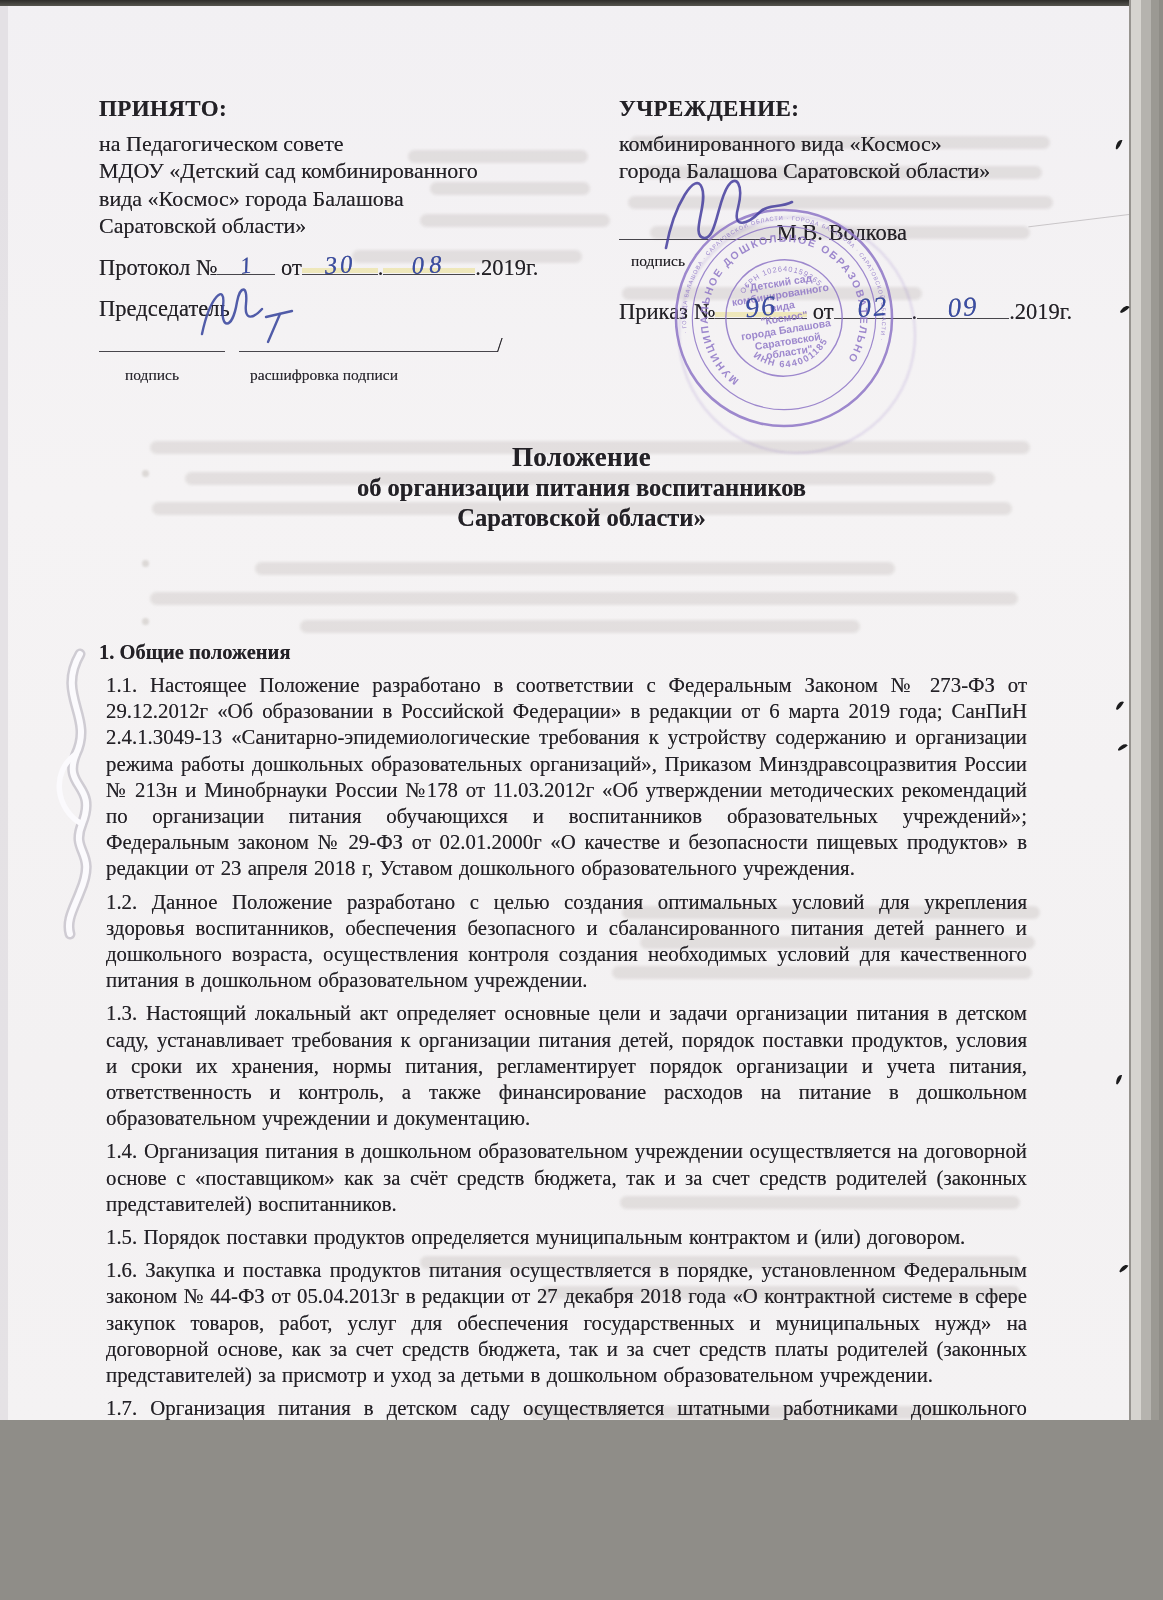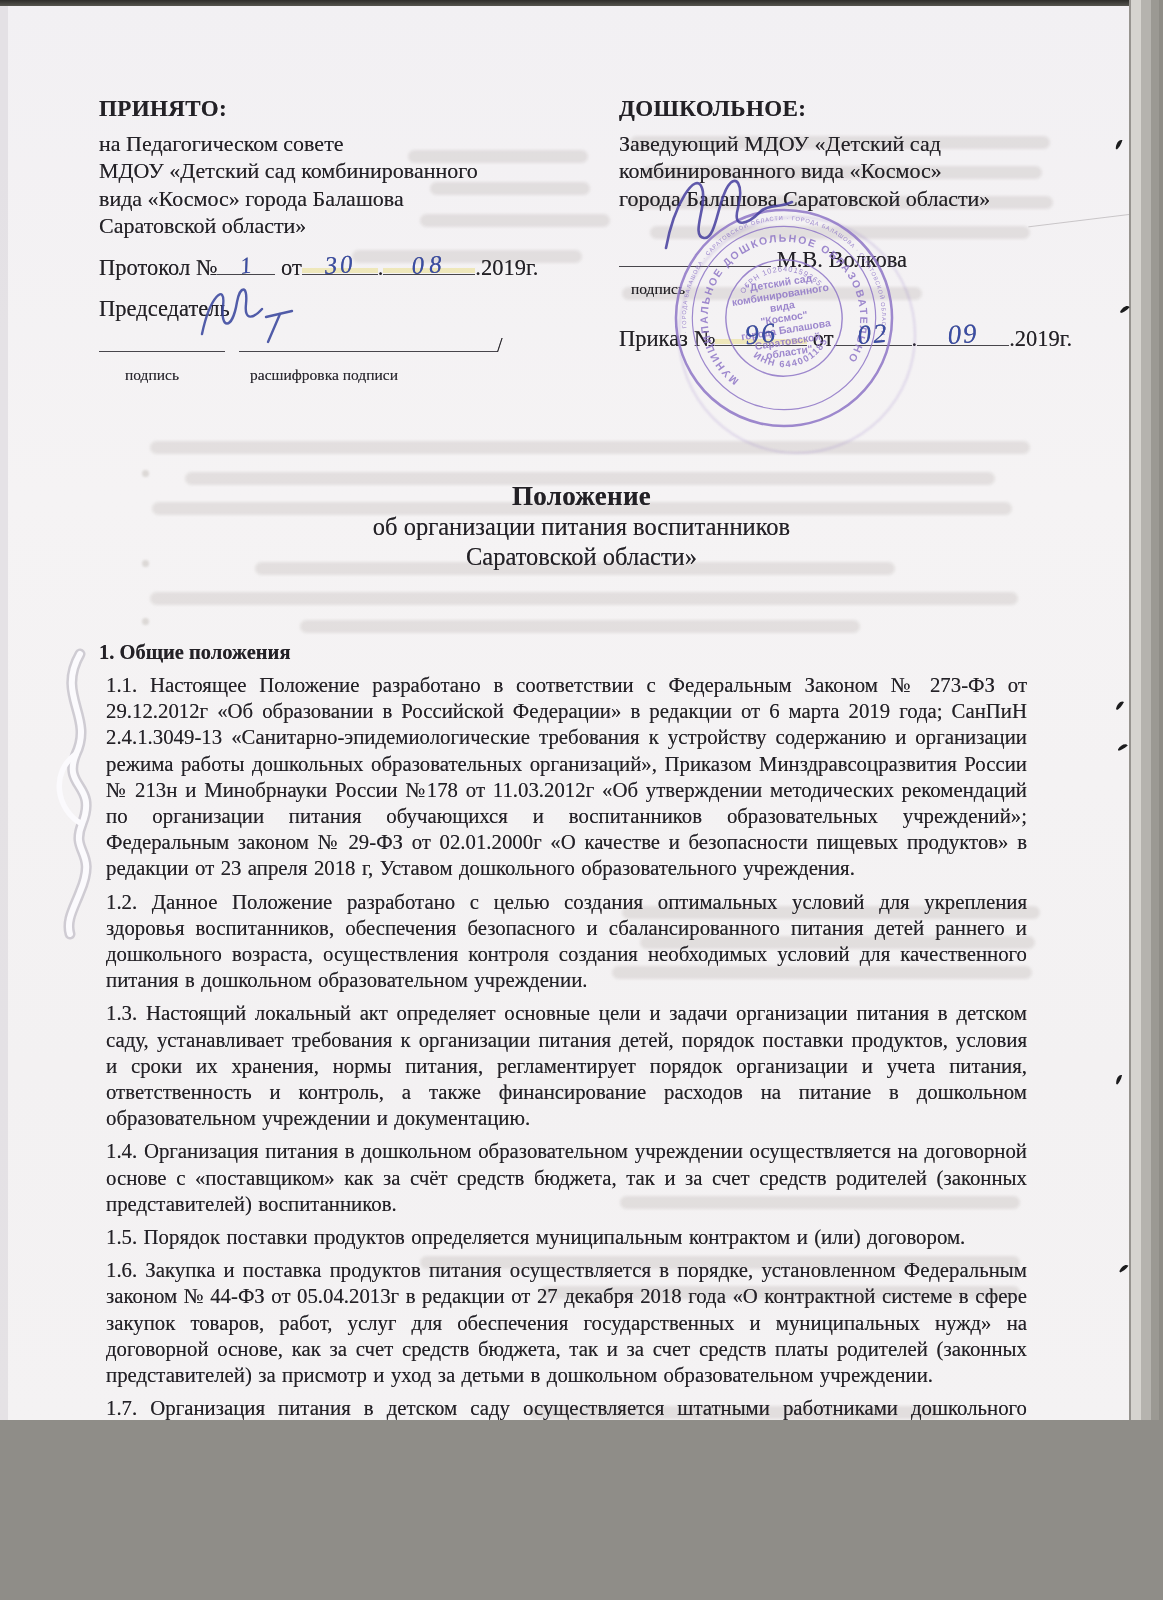--- a/index.html
+++ b/index.html
@@ -33,23 +33,23 @@
         color:#3a4da6;z-index:6;line-height:1;}
   .chairman-row{margin-top:14px;font-size:22.5px;}
   .sig-row{margin-top:9px;white-space:nowrap;font-size:20px;}
   .u{display:inline-block;border-bottom:1.7px solid #47454b;height:20px;}
   .lbl{font-size:15.5px;color:#2c2a31;}
   .lbl-row{display:flex;margin-top:2px;}
   .name-row{margin-top:31px;font-size:22.5px;white-space:nowrap;}
   .lbl-under{font-size:15.5px;margin-top:1px;margin-left:12px;}
 
   
-  .title-block{position:absolute;left:60px;top:441px;width:1043px;text-align:center;z-index:2;margin-top:39px;}
+  .title-block{position:absolute;left:60px;top:441px;width:1043px;text-align:center;z-index:2;}
   .title-main{font-weight:bold;font-size:27px;line-height:32px;letter-spacing:.3px;}
-  .title-sub{font-weight:normal;font-size:24.5px;line-height:30px;}
+  .title-sub{font-weight:bold;font-size:24.5px;line-height:30px;}
 
   
   .body-block{position:absolute;left:99px;top:639px;width:935px;z-index:2;}
   .sec-head{font-weight:bold;font-size:20.5px;line-height:26px;}
   .body-block p{margin:7px;font-size:20.8px;line-height:26.2px;text-align:justify;word-spacing:1.2px;}
 
   
   .col,.title-block,.body-block{text-shadow:0 0 .45px rgba(32,30,36,.55);}
 
   
@@ -83,22 +83,21 @@
     <div class="sig-row">
       <span class="u" style="width:126px"></span><span style="display:inline-block;width:14px"></span><span class="u" style="width:258px"></span><span>/</span>
     </div>
     <div class="lbl-row">
       <span class="lbl" style="margin-left:26px">подпись</span>
       <span class="lbl" style="margin-left:71px">расшифровка подписи</span>
     </div>
   </div>
 
   <div class="col col-right">
-    <div class="btitle">ДОШКОЛЬНОЕ:</div>
-    <div>Заведующий МДОУ «Детский сад</div>
+    <div class="btitle">УЧРЕЖДЕНИЕ:</div>
     <div>комбинированного вида «Космос»</div>
     <div>города Балашова Саратовской области»</div>
 
     <div class="name-row">
       <span class="u" style="width:152px;height:24px"></span>
       <span>М.В. Волкова</span>
     </div>
     <div class="lbl-under">подпись</div>
 
     <div class="fill-line" style="margin-top:20px">

